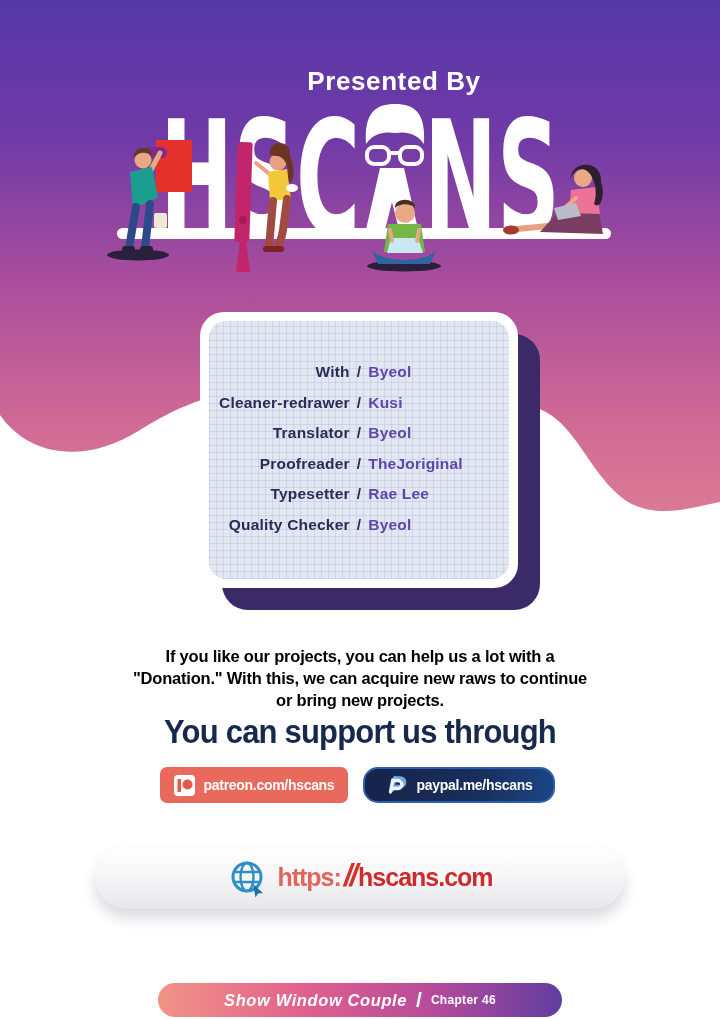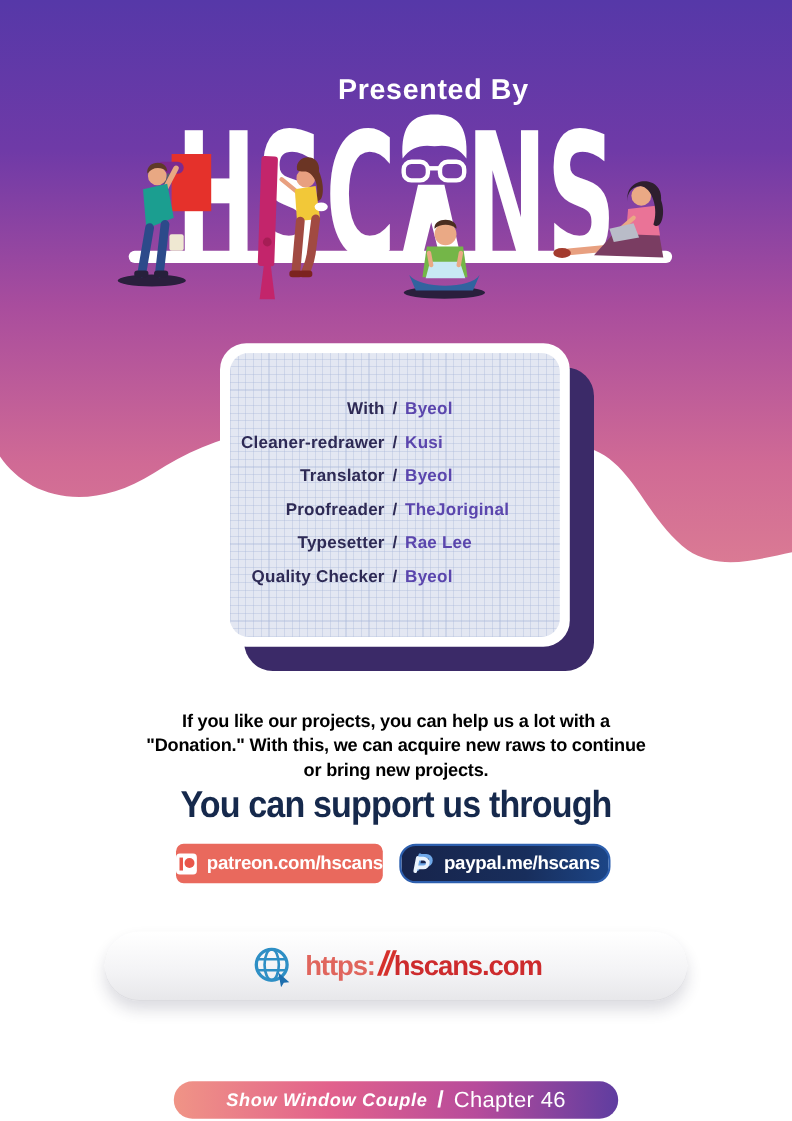--- a/index.html
+++ b/index.html
@@ -26,21 +26,21 @@
   .crow .sep{padding:0 7px;color:#2e2a55;}
   .crow .name{flex:1;text-align:left;color:#5b46ad;}
   
   .donation{position:absolute;left:0;top:646px;width:720px;text-align:center;
     color:#000000;font-size:16.5px;font-weight:bold;line-height:1.33;letter-spacing:-.2px;}
   .support-heading{position:absolute;left:0;top:714px;width:720px;text-align:center;
     color:#16294c;font-size:31px;font-weight:bold;letter-spacing:-.8px;transform:scaleY(1.1);}
   
   .btn-row{position:absolute;left:160px;top:767px;display:flex;gap:15px;}
   .btn{height:36px;display:flex;align-items:center;justify-content:center;gap:9px;
-       color:#fff;font-size:17px;font-weight:bold;letter-spacing:-.3px;cursor:pointer;}
+       color:#fff;font-size:14px;font-weight:bold;letter-spacing:-.3px;cursor:pointer;}
   .patreon{width:188px;background:#e9695d;border-radius:7px;}
   .paypal{width:192px;background:linear-gradient(90deg,#17244b 0%,#182e5c 60%,#1c4586 100%);
           border:2px solid #2d5fae;border-radius:15px;box-sizing:border-box;}
   
   .pill{position:absolute;left:95px;top:847px;width:530px;height:63px;border-radius:32px;
     background:linear-gradient(180deg,#ffffff 0%,#f4f4f6 55%,#e7e7ea 100%);
     box-shadow:0 8px 14px rgba(40,40,70,.16), inset 0 -1px 0 #dcdce0;
     display:flex;align-items:center;justify-content:center;gap:12px;}
   .linkgrp{display:flex;align-items:flex-start;gap:8px;cursor:pointer;}
   .urltext{font-size:25px;font-weight:bold;letter-spacing:-1px;white-space:nowrap;}
@@ -48,21 +48,21 @@
   .bigslash{color:#d5312c;font-size:31px;font-weight:bold;letter-spacing:-3px;padding:0 3px;font-style:italic;}
   .domain{color:#cd2b2d;}
   .dprefix{color:#2d93c9;}
   .dcode{color:#c32a2e;}
   
   .banner{position:absolute;left:158px;top:947px;width:404px;height:34px;border-radius:17px;
     background:linear-gradient(90deg,#f09486 0%,#e2618c 35%,#b74b9b 68%,#5f3da0 100%);
     display:flex;align-items:center;justify-content:center;gap:9px;color:#fff;margin-top:36px;}
   .series{font-size:16.5px;font-weight:bold;font-style:italic;letter-spacing:.6px;}
   .bslash{font-size:21px;font-weight:bold;}
-  .chapter{font-size:20px;font-weight:normal;letter-spacing:.3px;}
+  .chapter{font-size:12px;font-weight:bold;letter-spacing:.3px;}
 </style>
 </head>
 <body>
 
 <div class="page">
 
   <div class="bg-gradient"></div>
 
   <svg class="wave-svg" width="720" height="660" viewBox="0 0 720 660">
     <path fill="#ffffff" d="M0,55 C25,92 80,108 140,70 C185,41 235,24 300,27 C390,31 470,33 530,46

